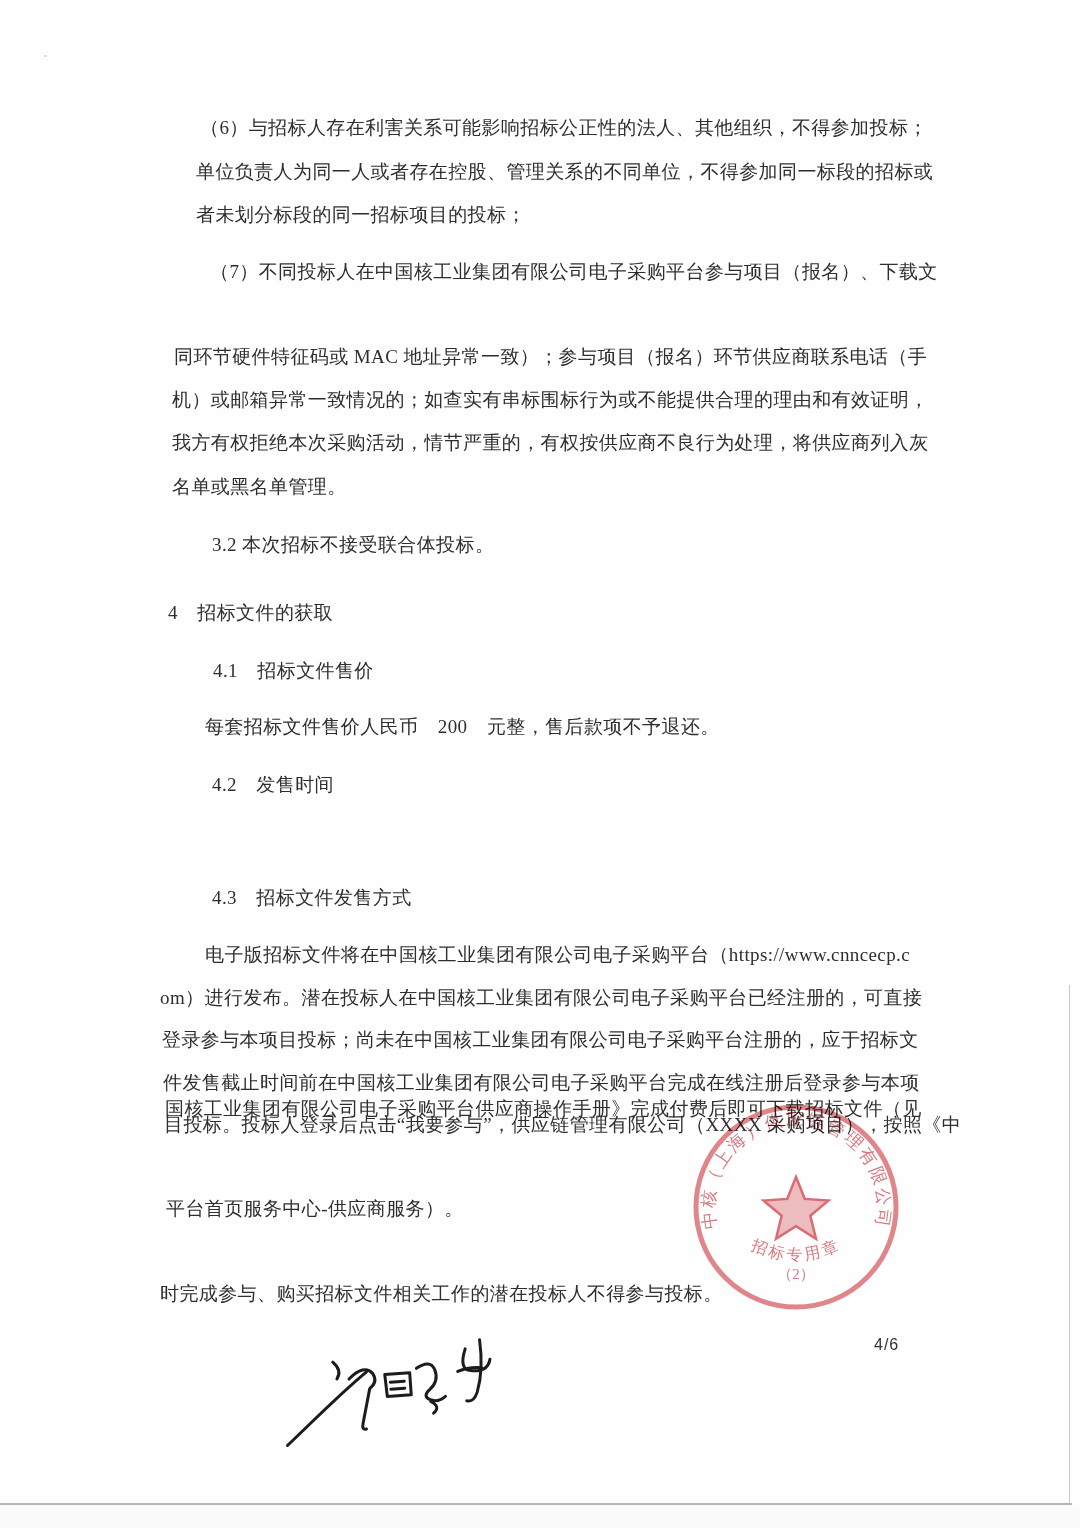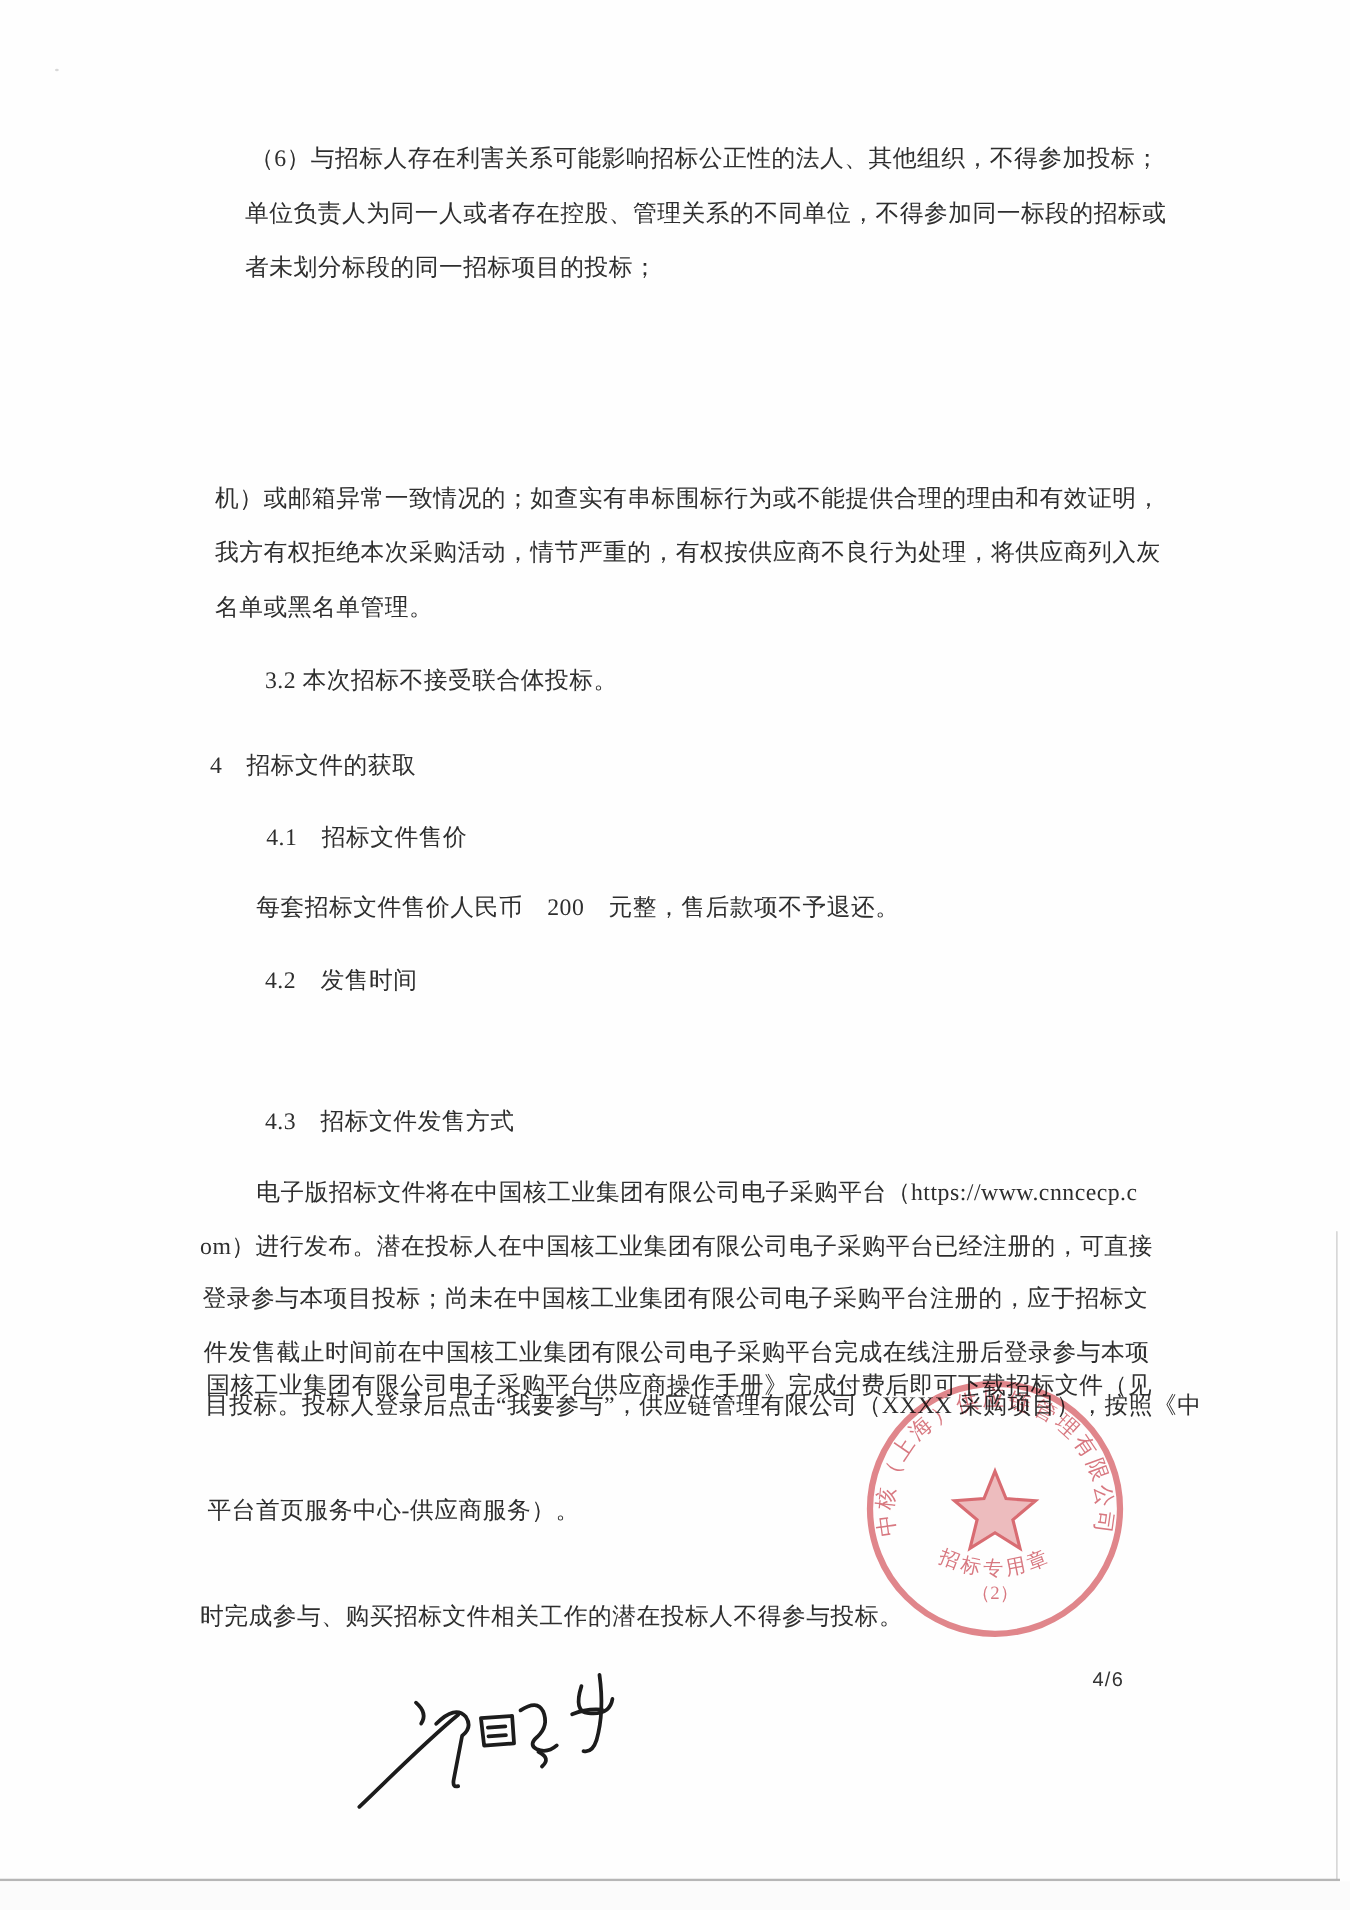--- a/index.html
+++ b/index.html
@@ -44,20 +44,22 @@
 </style>
 </head>
 <body>
 
 <div class="page">
 
   <div class="line" style="left:200px;top:115px">（6）与招标人存在利害关系可能影响招标公正性的法人、其他组织，不得参加投标；</div>
   <div class="line" style="left:196px;top:159px">单位负责人为同一人或者存在控股、管理关系的不同单位，不得参加同一标段的招标或</div>
   <div class="line" style="left:196px;top:202px">者未划分标段的同一招标项目的投标；</div>
 
+  <div class="line" style="left:210px;top:259px">（7）不同投标人在中国核工业集团有限公司电子采购平台参与项目（报名）、下载文</div>
+  <div class="line" style="left:174px;top:344px">同环节硬件特征码或 MAC 地址异常一致）；参与项目（报名）环节供应商联系电话（手</div>
   <div class="line" style="left:172px;top:387px">机）或邮箱异常一致情况的；如查实有串标围标行为或不能提供合理的理由和有效证明，</div>
   <div class="line" style="left:172px;top:430px">我方有权拒绝本次采购活动，情节严重的，有权按供应商不良行为处理，将供应商列入灰</div>
   <div class="line" style="left:172px;top:474px">名单或黑名单管理。</div>
 
   <div class="line" style="left:212px;top:532px">3.2 本次招标不接受联合体投标。</div>
 
   <div class="line" style="left:168px;top:600px">4　招标文件的获取</div>
   <div class="line" style="left:213px;top:658px">4.1　招标文件售价</div>
   <div class="line" style="left:205px;top:714px">每套招标文件售价人民币　200　元整，售后款项不予退还。</div>
   <div class="line" style="left:212px;top:772px">4.2　发售时间</div>

